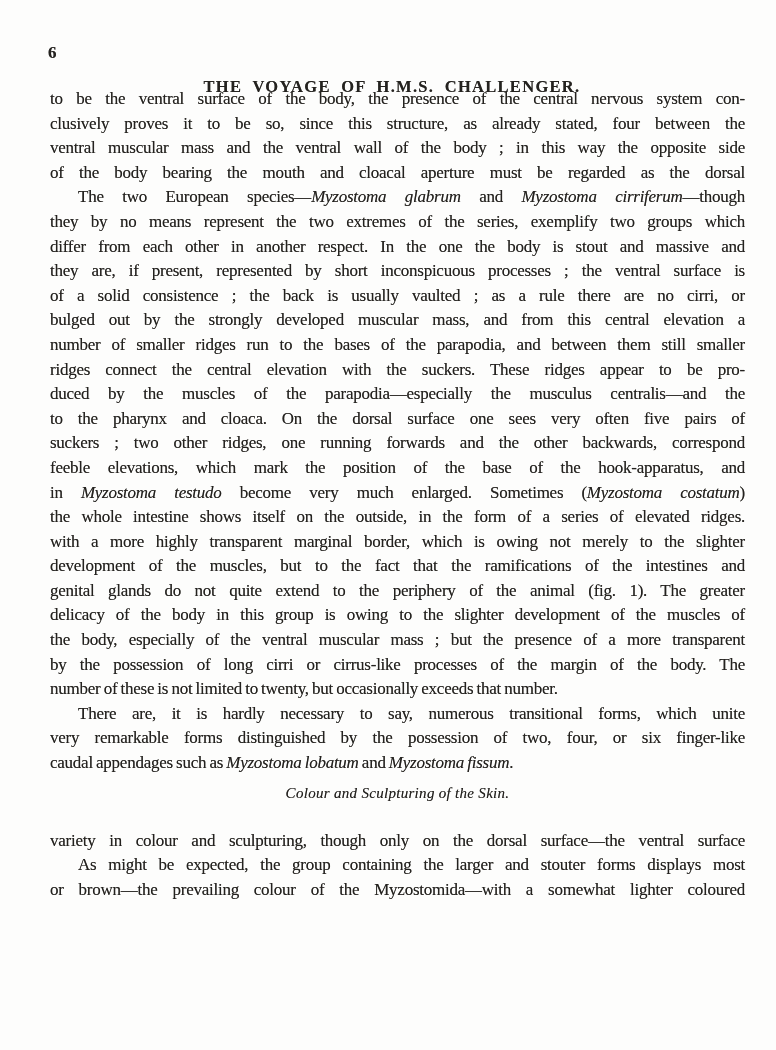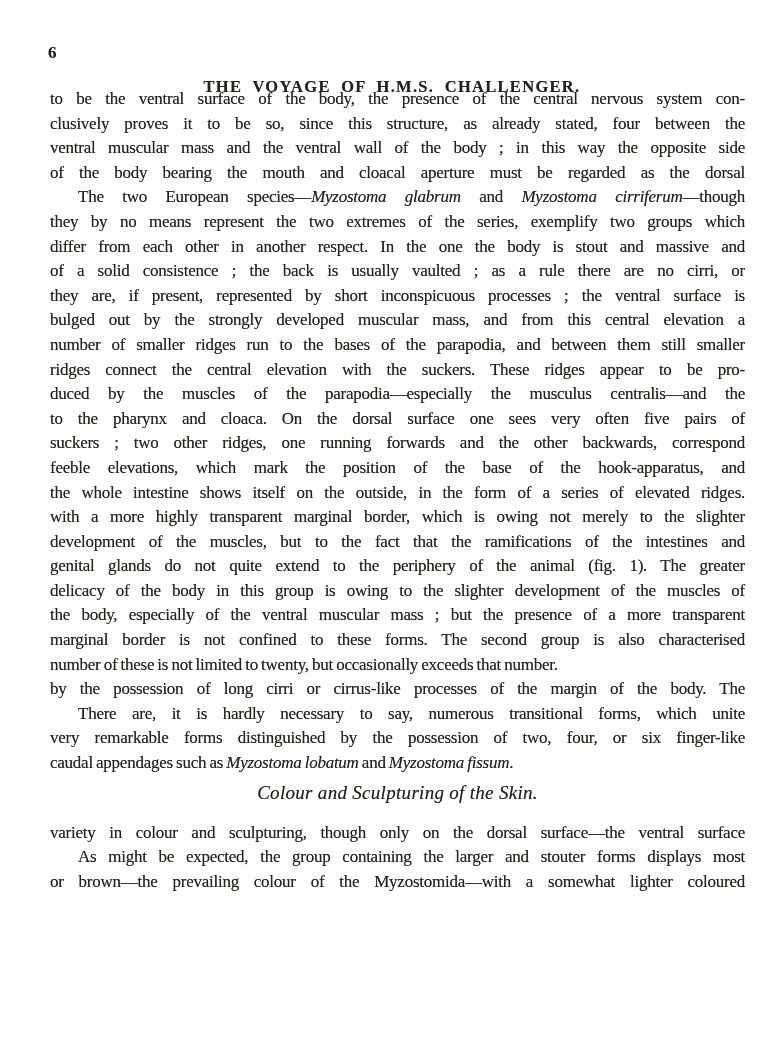--- a/index.html
+++ b/index.html
@@ -31,23 +31,23 @@
   .para{margin:0;}
   .line{
     text-align:justify;
     text-align-last:justify;
   }
   .line.indent{text-indent:28px;}
   .line.short{text-align-last:left;}
   .section-heading{
     text-align:center;
     font-style:italic;
-    font-size:19px;
+    font-size:15px;
     letter-spacing:0.3px;word-spacing:0;
-    margin-top:5px;margin-bottom:16px;
+    margin-top:5px;margin-bottom:24px;
     line-height:24px;
   }
   i{font-style:italic;}
 </style>
 </head>
 <body>
 
 <div class="page">
   <div class="page-number">6</div>
   <div class="running-header">THE VOYAGE OF H.M.S. CHALLENGER.</div>
@@ -57,40 +57,40 @@
         <div class="para">
           <div class="line">to be the ventral surface of the body, the presence of the central nervous system con-</div>
           <div class="line">clusively proves it to be so, since this structure, as already stated, four between the</div>
           <div class="line">ventral muscular mass and the ventral wall of the body ; in this way the opposite side</div>
           <div class="line">of the body bearing the mouth and cloacal aperture must be regarded as the dorsal</div>
         </div>
         <div class="para">
           <div class="line indent">The two European species—<i>Myzostoma glabrum</i> and <i>Myzostoma cirriferum</i>—though</div>
           <div class="line">they by no means represent the two extremes of the series, exemplify two groups which</div>
           <div class="line">differ from each other in another respect. In the one the body is stout and massive and</div>
+          <div class="line">they are, if present, represented by short inconspicuous processes ; the ventral surface is</div>
           <div class="line">of a solid consistence ; the back is usually vaulted ; as a rule there are no cirri, or</div>
-          <div class="line">they are, if present, represented by short inconspicuous processes ; the ventral surface is</div>
           <div class="line">bulged out by the strongly developed muscular mass, and from this central elevation a</div>
           <div class="line">number of smaller ridges run to the bases of the parapodia, and between them still smaller</div>
           <div class="line">ridges connect the central elevation with the suckers. These ridges appear to be pro-</div>
           <div class="line">duced by the muscles of the parapodia—especially the musculus centralis—and the</div>
           <div class="line">to the pharynx and cloaca. On the dorsal surface one sees very often five pairs of</div>
           <div class="line">suckers ; two other ridges, one running forwards and the other backwards, correspond</div>
           <div class="line">feeble elevations, which mark the position of the base of the hook-apparatus, and</div>
+          <div class="line">in <i>Myzostoma testudo</i> become very much enlarged. Sometimes (<i>Myzostoma costatum</i>)</div>
           <div class="line">the whole intestine shows itself on the outside, in the form of a series of elevated ridges.</div>
         </div>
         <div class="para">
           <div class="line">with a more highly transparent marginal border, which is owing not merely to the slighter</div>
           <div class="line">development of the muscles, but to the fact that the ramifications of the intestines and</div>
           <div class="line">genital glands do not quite extend to the periphery of the animal (fig. 1). The greater</div>
           <div class="line">delicacy of the body in this group is owing to the slighter development of the muscles of</div>
           <div class="line">the body, especially of the ventral muscular mass ; but the presence of a more transparent</div>
-          <div class="line">marginal border is not confined to these forms. The second group is also characterised</div>
+          <div class="line">by the possession of long cirri or cirrus-like processes of the margin of the body. The</div>
           <div class="line short">number of these is not limited to twenty, but occasionally exceeds that number.</div>
-          <div class="line">by the possession of long cirri or cirrus-like processes of the margin of the body. The</div>
         </div>
         <div class="para">
           <div class="line indent">There are, it is hardly necessary to say, numerous transitional forms, which unite</div>
           <div class="line">very remarkable forms distinguished by the possession of two, four, or six finger-like</div>
           <div class="line short">caudal appendages such as <i>Myzostoma lobatum</i> and <i>Myzostoma fissum</i>.</div>
         </div>
       </div>
     <div class="section-heading">Colour and Sculpturing of the Skin.</div>
     <div>
         <div class="para">

